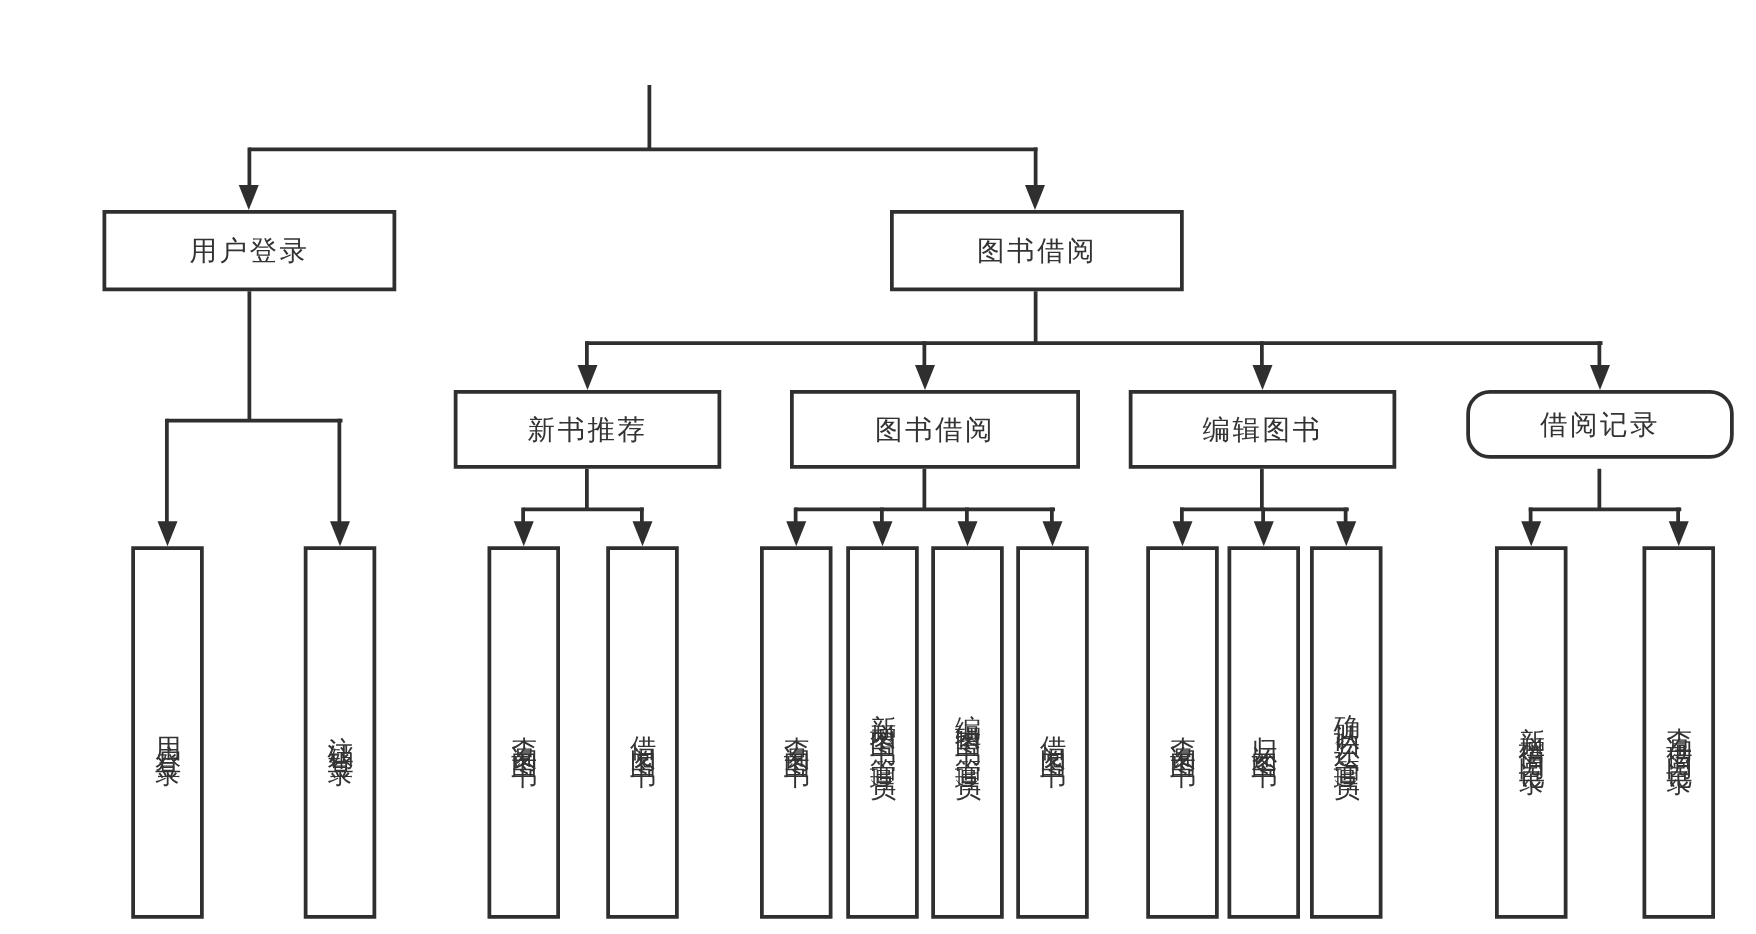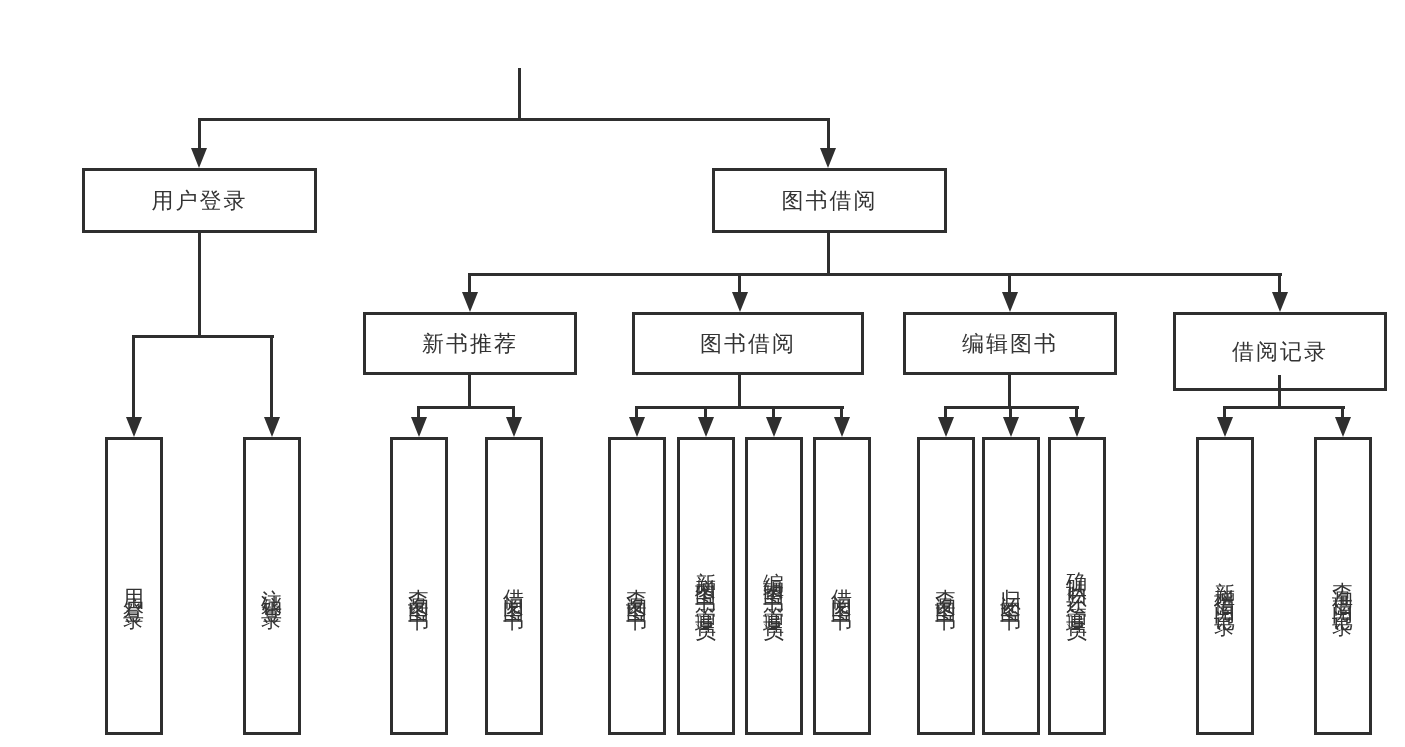--- a/index.html
+++ b/index.html
@@ -105,21 +105,21 @@
 
   <div class="box" style="left:363px;top:312px;width:214px;height:63px;">
     <span>新书推荐</span>
   </div>
   <div class="box" style="left:632px;top:312px;width:232px;height:63px;">
     <span>图书借阅</span>
   </div>
   <div class="box" style="left:903px;top:312px;width:214px;height:63px;">
     <span>编辑图书</span>
   </div>
-  <div class="box" style="left:1173px;top:312px;width:214px;height:79px;">
+  <div class="box" style="left:1173px;top:312px;width:214px;height:55px;border-radius:19px;">
     <span>借阅记录</span>
   </div>
 
   <div class="line" style="left:468px;top:375px;width:3px;height:32px;"></div>
   <div class="line" style="left:419px;top:406px;width:96px;height:3px;"></div>
   <div class="line" style="left:417px;top:406px;width:3px;height:12px;"></div>
   <div class="line" style="left:512px;top:406px;width:3px;height:12px;"></div>
   <div class="arrow" style="left:411px;top:417px;"></div>
   <div class="arrow" style="left:506px;top:417px;"></div>
 

